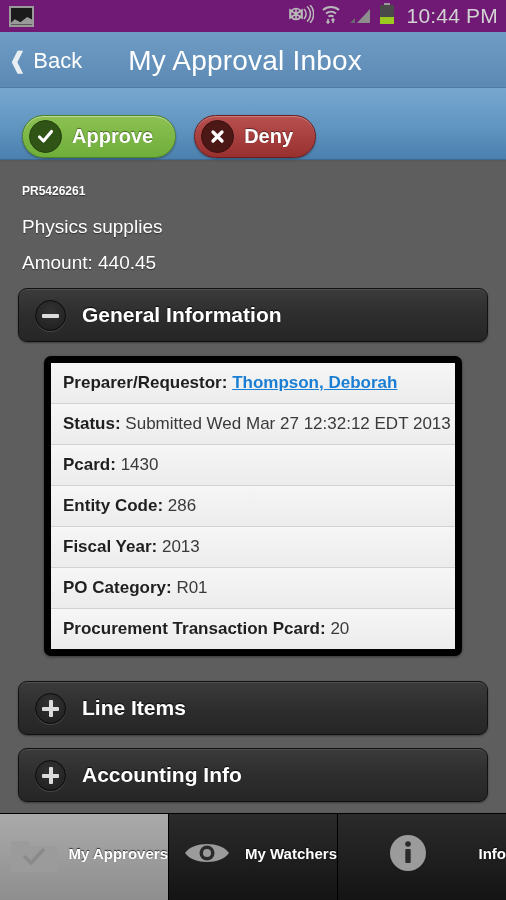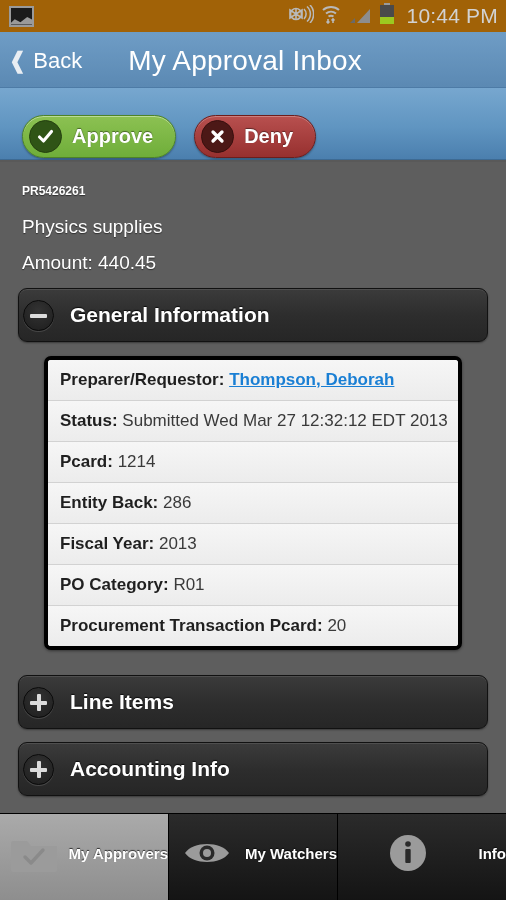--- a/index.html
+++ b/index.html
@@ -6,21 +6,21 @@
   html, body {
     width: 506px; height: 900px;
     background: #595959;
     font-family: "Liberation Sans", sans-serif;
     overflow: hidden;
   }
   #app { position: relative; width: 506px; height: 900px; overflow: hidden; }
 
   
   .statusbar {
-    height: 34px; background: #a16207;
+    height: 34px; background: #701a75;
     display: flex; align-items: center;
     padding: 0 8px 0 9px;
     border-bottom: 2px solid #6d9cc4;
   }
   .sb-left { display: flex; align-items: center; gap: 6px; }
   .sb-right { margin-left: auto; display: flex; align-items: center; gap: 7px; }
   .sb-time {
     color: #d2d2d2; font-size: 21px; letter-spacing: .2px;
     margin-left: 5px; font-weight: 400;
   }
@@ -105,21 +105,21 @@
   .meta .line.id { font-weight: bold; font-size: 12px; margin-bottom: 18px; }
 
   
   .acc {
     margin: 10px 18px 0 18px;
     height: 54px; border-radius: 9px;
     background: linear-gradient(to bottom, #3b3b3b 0%, #2d2d2d 52%, #262626 100%);
     border: 1px solid #111;
     box-shadow: inset 0 1px 0 rgba(255,255,255,.10), 0 1px 2px rgba(0,0,0,.4);
     display: flex; align-items: center; gap: 16px;
-    padding-left: 4px;
+    padding-left: 16px;
   }
   .acc-title {
     color: #fff; font-size: 21px; font-weight: bold;
     text-shadow: 0 -1px 1px rgba(0,0,0,.8);
   }
   .toggle {
     width: 31px; height: 31px; border-radius: 50%;
     background: radial-gradient(circle at 50% 35%, #333 0%, #1d1d1d 100%);
     border: 1px solid #0b0b0b;
     box-shadow: 0 1px 0 rgba(255,255,255,.14);
@@ -128,21 +128,21 @@
   }
   .toggle .bar-h, .toggle .bar-v { background: #dcdcdc; position: absolute; border-radius: 1px; }
   .toggle-inner { position: relative; width: 17px; height: 17px; }
   .bar-h { left: 0; top: 7px; width: 17px; height: 4px; }
   .bar-v { left: 6.5px; top: 0; width: 4px; height: 17px; }
 
   
   .card {
     margin: 14px 44px 0 44px;
     background: #f4f4f4;
-    border: 4px solid #000000;
+    border: 7px solid #000000;
     border-radius: 7px;
     overflow: hidden;
     box-shadow: 0 1px 3px rgba(0,0,0,.45);
   }
   .row {
     padding: 10px 12px;
     font-size: 17px; color: #333;
     border-bottom: 1px solid #d2d2d2;
     background: linear-gradient(to bottom, #f6f6f6 0%, #ececec 100%);
     white-space: nowrap;
@@ -275,24 +275,24 @@
       <div class="row">
         <span class="lbl">Preparer/Requestor:</span>
         <span class="link">Thompson, Deborah</span>
       </div>
       <div class="row">
         <span class="lbl">Status:</span>
         <span class="val">Submitted Wed Mar 27 12:32:12 EDT 2013</span>
       </div>
       <div class="row">
         <span class="lbl">Pcard:</span>
-        <span class="val">1214</span>
-      </div>
-      <div class="row">
-        <span class="lbl">Entity Back:</span>
+        <span class="val">1430</span>
+      </div>
+      <div class="row">
+        <span class="lbl">Entity Code:</span>
         <span class="val">286</span>
       </div>
       <div class="row">
         <span class="lbl">Fiscal Year:</span>
         <span class="val">2013</span>
       </div>
       <div class="row">
         <span class="lbl">PO Category:</span>
         <span class="val">R01</span>
       </div>

